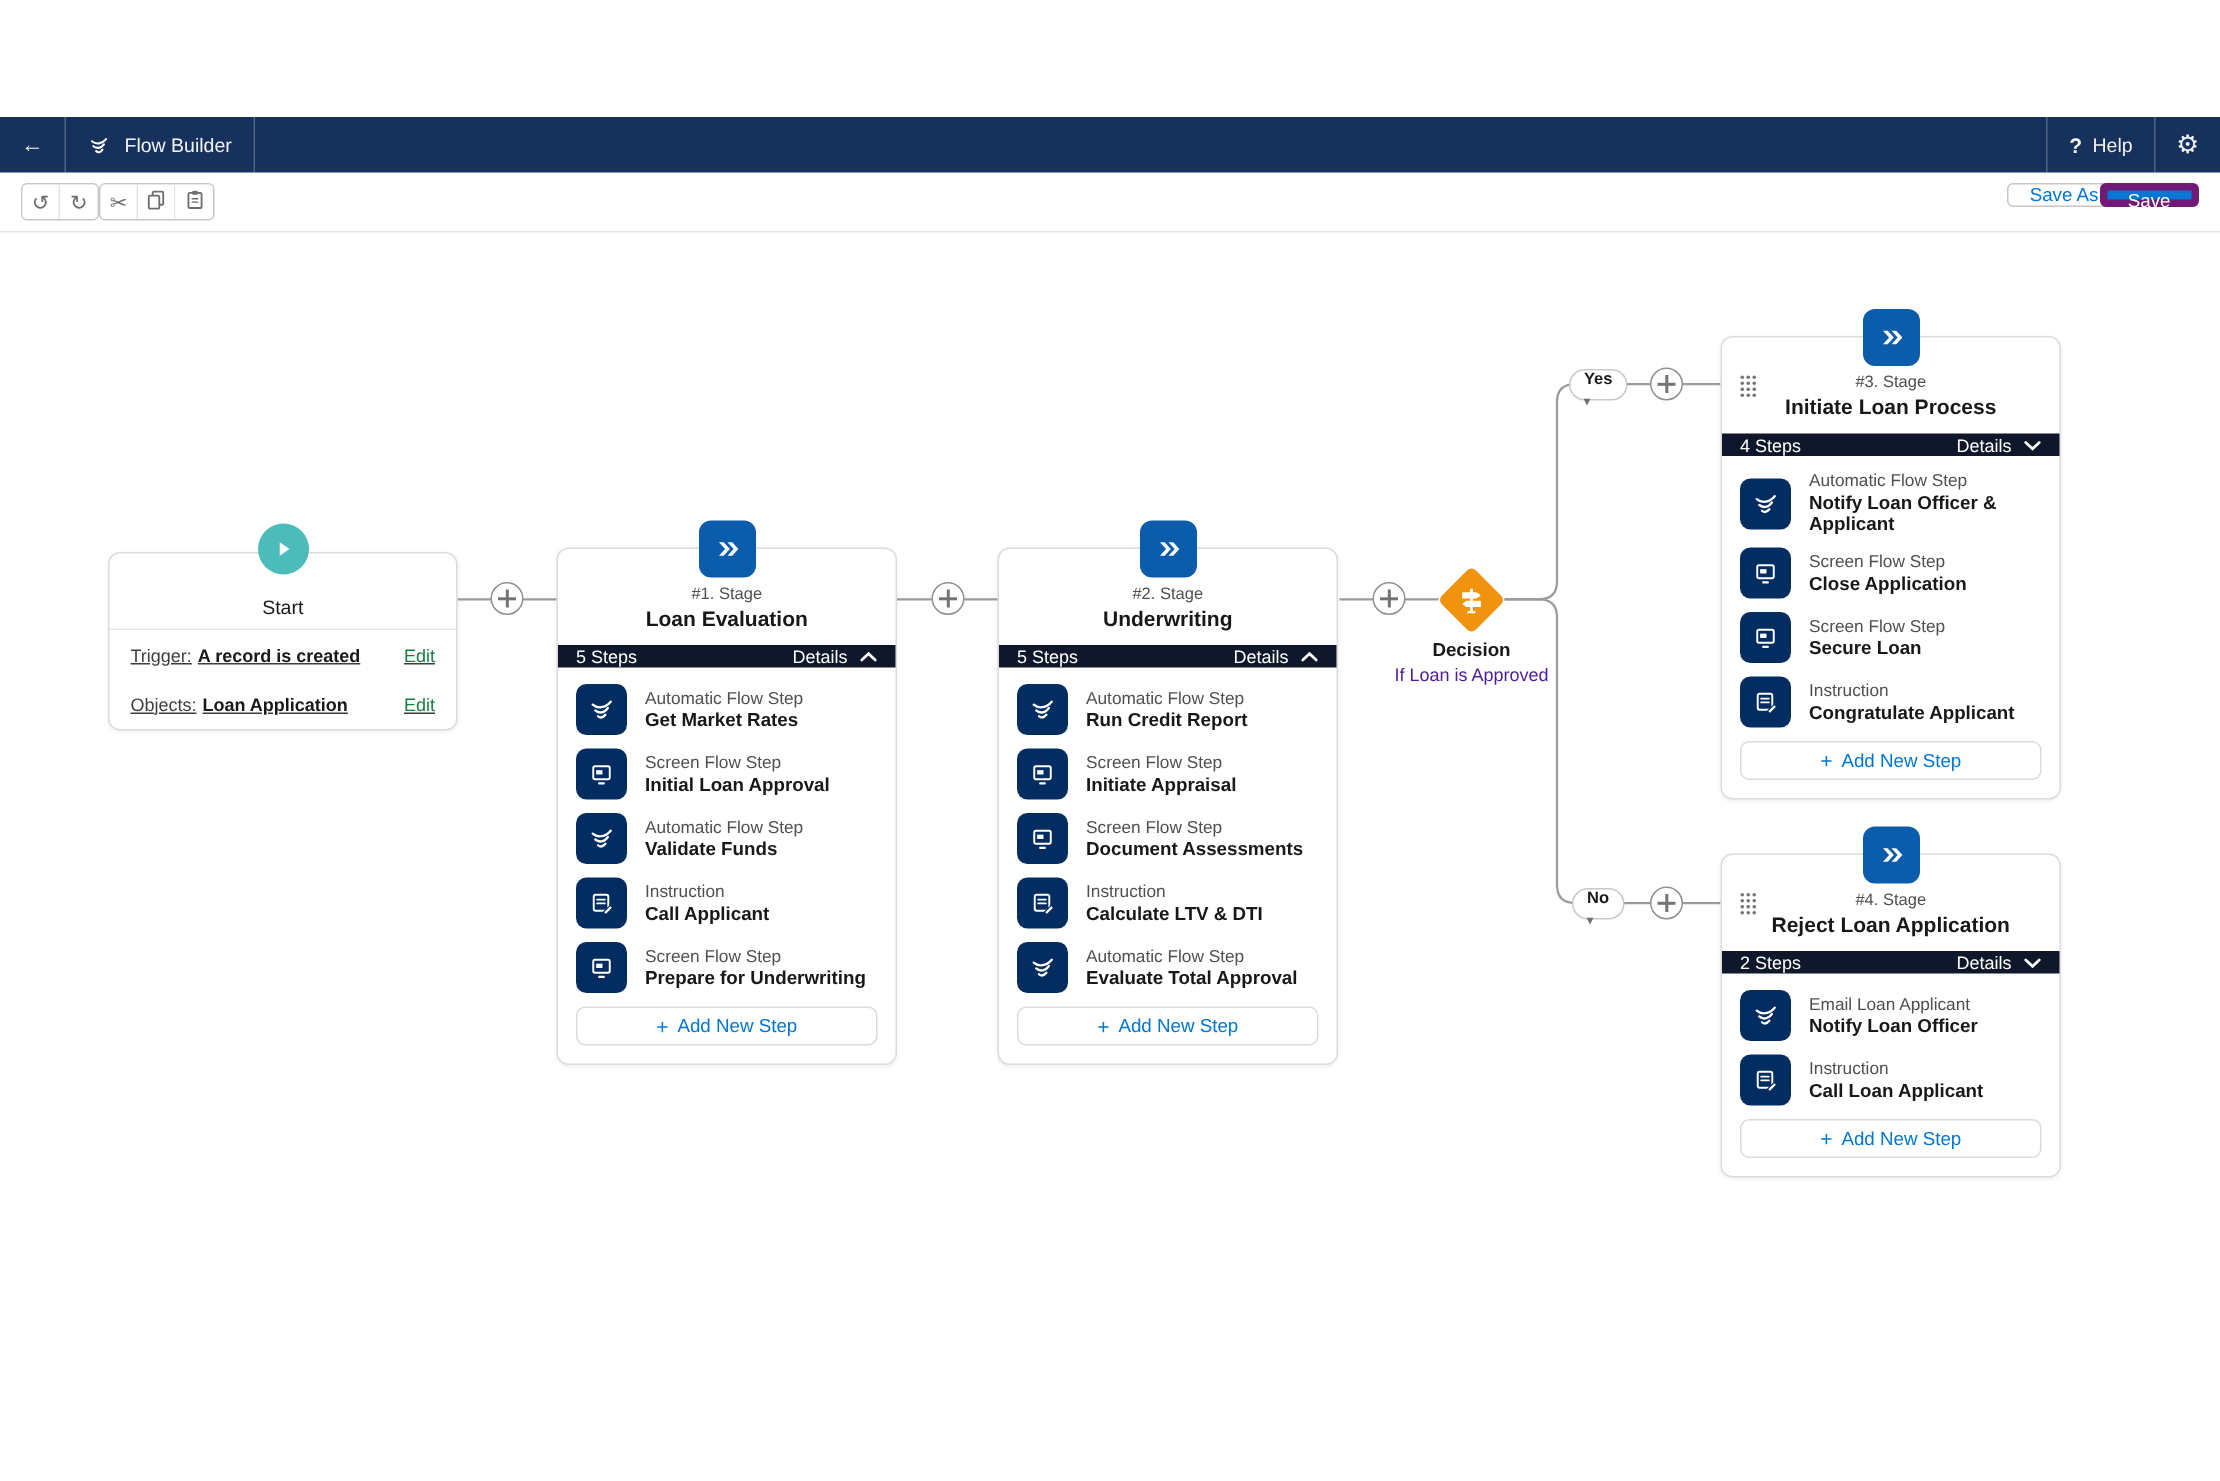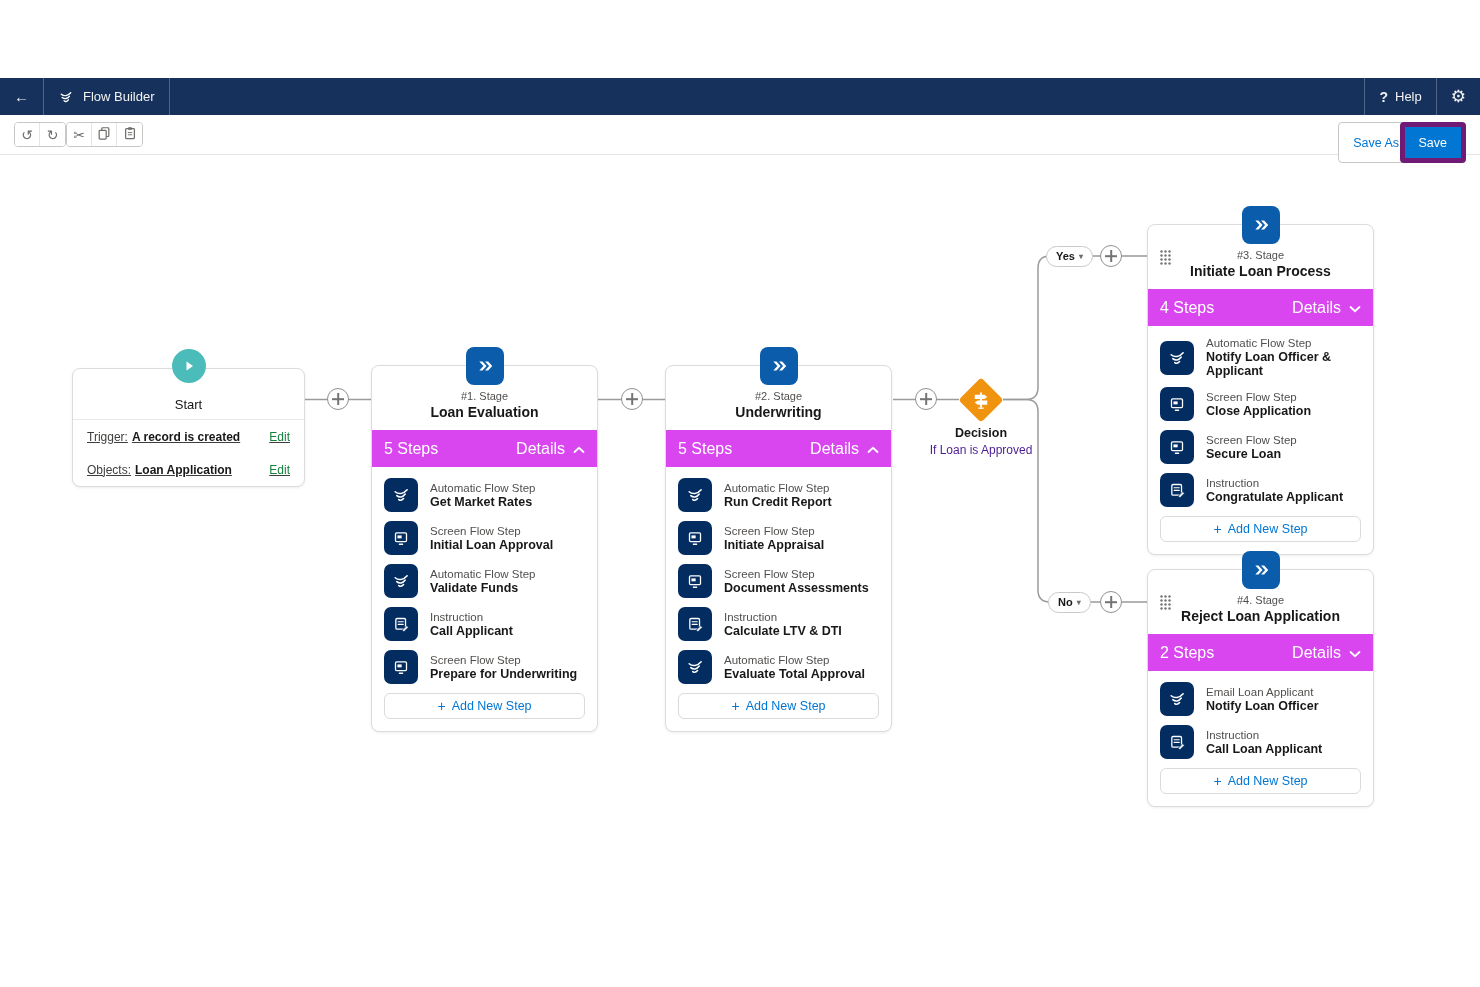--- a/index.html
+++ b/index.html
@@ -21,35 +21,35 @@
 
   
   .actionbar { position:absolute; top:118px; left:0; width:100%; height:37px; background:#fff;
     border-bottom:1px solid #e5e5e5; }
   .btn-group { position:absolute; top:4px; display:flex; border:1px solid #c9c7c5;
     border-radius:4px; overflow:hidden; background:#fff; height:25px; }
   .btn-group .tbtn { width:25px; display:flex; align-items:center; justify-content:center;
     background:#fff; border:none; border-right:1px solid #e5e5e5; color:#706e6b; font-size:14px;
     cursor:pointer; }
   .btn-group .tbtn:last-child { border-right:none; }
-  .save-btn { position:absolute; top:4px; height:41px; border-radius:4px; font-size:12.5px;
+  .save-btn { position:absolute; top:4px; height:16px; border-radius:4px; font-size:12.5px;
     padding:0 14px; cursor:pointer; font-family:inherit; }
   .save-as { right:66px; background:#fff; border:1px solid #c9c7c5; color:#0176d3; }
   .save { right:14px; background:#0176d3; border:5px solid #701a75; color:#fff; }
 
   
   .connectors { position:absolute; left:0; top:0; pointer-events:none; }
   .plus { position:absolute; width:22px; height:22px; border-radius:50%;
     background:#fff; border:1.5px solid #919191; cursor:pointer; }
   .plus::before, .plus::after { content:""; position:absolute; background:#747474; }
   .plus::before { left:50%; top:4px; bottom:4px; width:1.6px; transform:translateX(-50%); }
   .plus::after { top:50%; left:4px; right:4px; height:1.6px; transform:translateY(-50%); }
   .pill { position:absolute; height:21px; padding:0 9px; background:#fff; border:1px solid #c9c9c9;
-    border-radius:11px; display:flex; align-items:center; gap:4px; font-size:11px; font-weight:bold;
-    color:#181818; cursor:pointer; }
+    border-radius:11px; display:flex; gap:4px; font-size:11px; font-weight:bold;
+    color:#181818; cursor:pointer;flex-direction:column; }
   .pill .tri { font-size:8px; color:#706e6b; }
 
   .card { position:absolute; background:#fff; border:1px solid #dcdcdc; border-radius:8px;
     box-shadow:0 1px 3px rgba(0,0,0,.07); }
 
   
   .start-card { left:72px; top:368px; width:233px; height:119px; }
   .play { position:absolute; left:50%; top:-20px; transform:translateX(-50%); width:34px; height:34px;
     border-radius:50%; background:#4bbcb9; display:flex; align-items:center; justify-content:center; }
   .play svg { display:block; }
@@ -60,22 +60,22 @@
   .edit-link { margin-left:auto; color:#15803d; font-size:12px; cursor:pointer; text-decoration:none; }
 
   
   .stage-card { width:227px; }
   .stage-icon { position:absolute; left:50%; top:-19px; transform:translateX(-50%); width:38px; height:38px;
     border-radius:8px; background:#0b5cab; display:flex; align-items:center; justify-content:center; }
   .stage-head { padding:24px 10px 10px; text-align:center; position:relative; }
   .stage-num { font-size:11px; color:#514f4d; }
   .stage-title { font-size:14px; font-weight:bold; color:#181818; margin-top:2px; }
   .drag-handle { position:absolute; left:12px; top:25px; cursor:grab; }
-  .stage-bar { height:37px; background:#d946ef; color:#fff; display:flex; align-items:center;
-    justify-content:space-between; padding:0 12px; font-size:16px; cursor:pointer; }
+  .stage-bar { height:15px; background:#0f172a; color:#fff; display:flex; align-items:center;
+    justify-content:space-between; padding:0 12px; font-size:12px; cursor:pointer; }
   .stage-bar .det { display:flex; align-items:center; gap:8px; }
   .steps { padding:11px 12px 12px; }
   .step { display:flex; align-items:center; gap:12px; margin-bottom:9px; cursor:pointer; }
   .step-icon { width:34px; height:34px; border-radius:7px; background:#032d60; flex:none;
     display:flex; align-items:center; justify-content:center; }
   .step-type { display:block; font-size:11.5px; color:#514f4d; }
   .step-title { display:block; font-size:12.5px; font-weight:bold; color:#181818; margin-top:1px; }
   .add-step { width:100%; height:26px; margin-top:3px; background:#fff; border:1px solid #dddbda;
     border-radius:6px; color:#0176d3; font-size:12.5px; display:flex; align-items:center;
     justify-content:center; gap:6px; cursor:pointer; font-family:inherit; }

